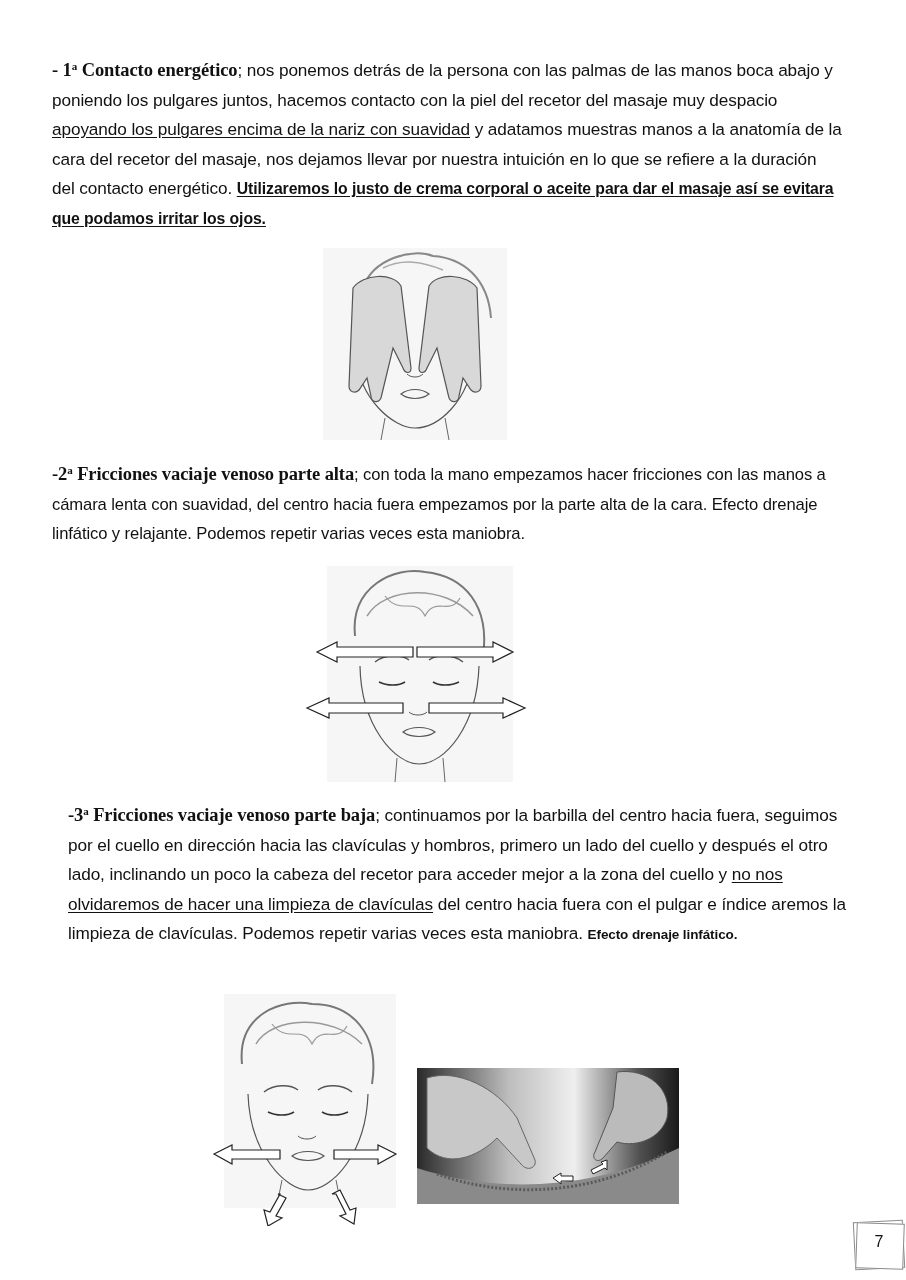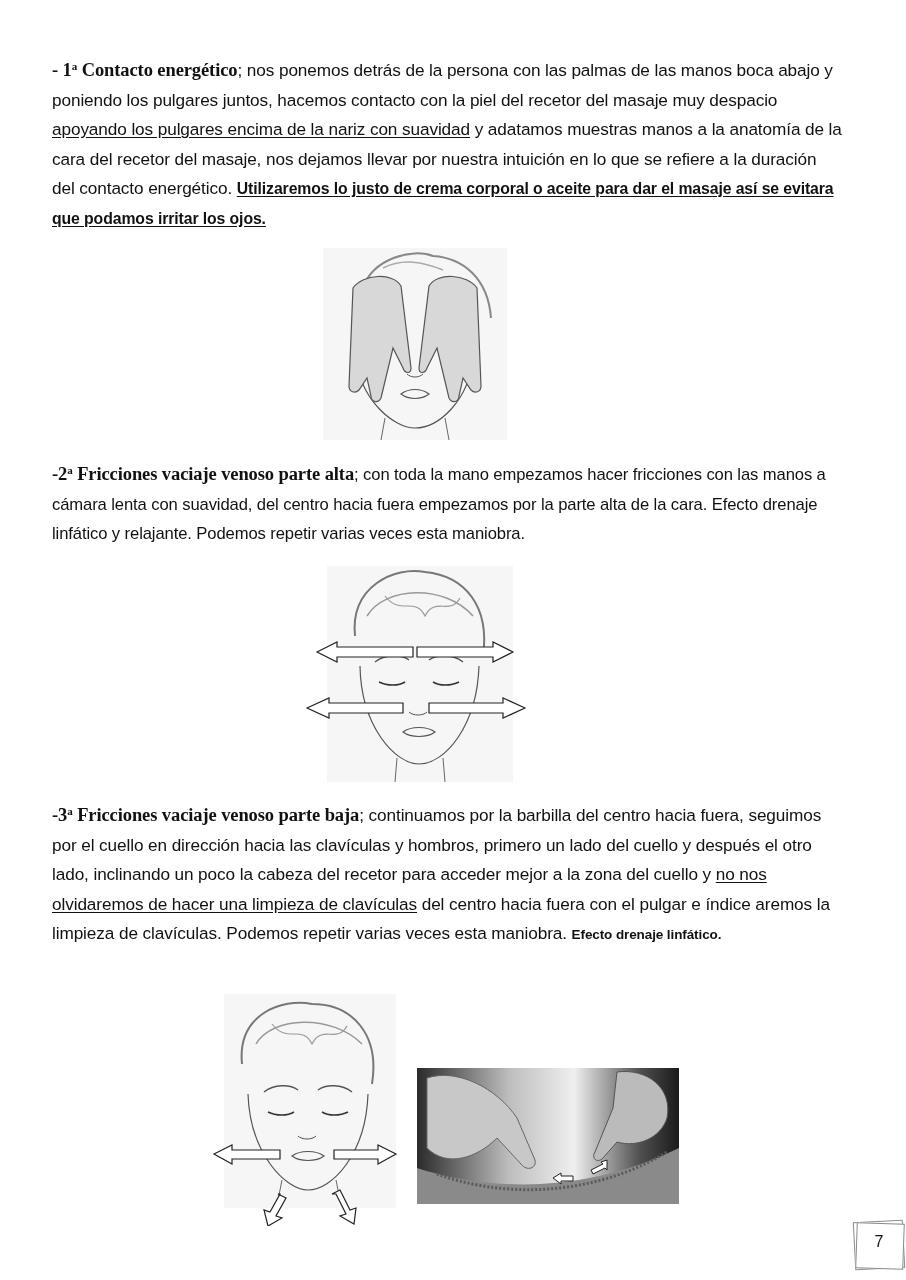--- a/index.html
+++ b/index.html
@@ -78,21 +78,21 @@
       <path d="M98 166 C106 160, 122 160, 130 166 C122 172, 106 172, 98 166 Z" fill="none" stroke="#555" stroke-width="1.2"></path>
 
       <polygon points="12,86 32,76 32,81 108,81 108,91 32,91 32,96" fill="#fff" stroke="#222" stroke-width="1.2"></polygon>
       <polygon points="208,86 188,76 188,81 112,81 112,91 188,91 188,96" fill="#fff" stroke="#222" stroke-width="1.2"></polygon>
 
       <polygon points="2,142 24,132 24,137 98,137 98,147 24,147 24,152" fill="#fff" stroke="#222" stroke-width="1.2"></polygon>
       <polygon points="220,142 198,132 198,137 124,137 124,147 198,147 198,152" fill="#fff" stroke="#222" stroke-width="1.2"></polygon>
     </svg>
   </div>
 
-  <div class="para" style="top:801px;">
+  <div class="para" style="top:801px;margin-left:16px;">
     <span class="heading"><span>-3</span><sup>a</sup><span> Fricciones vaciaje venoso parte baja</span></span><span>; continuamos por la barbilla del centro hacia fuera, seguimos por el cuello en dirección hacia las clavículas y hombros, primero un lado del cuello y después el otro lado, inclinando un poco la cabeza del recetor para acceder mejor a la zona del cuello y </span><span class="u">no nos olvidaremos de hacer una limpieza de clavículas</span><span> del centro hacia fuera con el pulgar e índice aremos la limpieza de clavículas. Podemos repetir varias veces esta maniobra. </span><span class="bsmall">Efecto drenaje linfático.</span>
   </div>
 
   <div class="fig" style="left:212px; top:994px;">
     <svg width="186" height="232" viewBox="0 0 186 232">
       <rect x="12" y="0" width="172" height="214" fill="#f6f6f6"></rect>
 
       <path d="M30 70 C25 20, 70 4, 100 10 C140 10, 168 40, 160 90" fill="none" stroke="#777" stroke-width="2"></path>
       <path d="M44 50 C60 22, 120 20, 150 50" fill="none" stroke="#999" stroke-width="1.5"></path>
       <path d="M60 30 C75 50, 90 30, 100 50 C110 30, 125 50, 135 32" fill="none" stroke="#999" stroke-width="1.2"></path>

